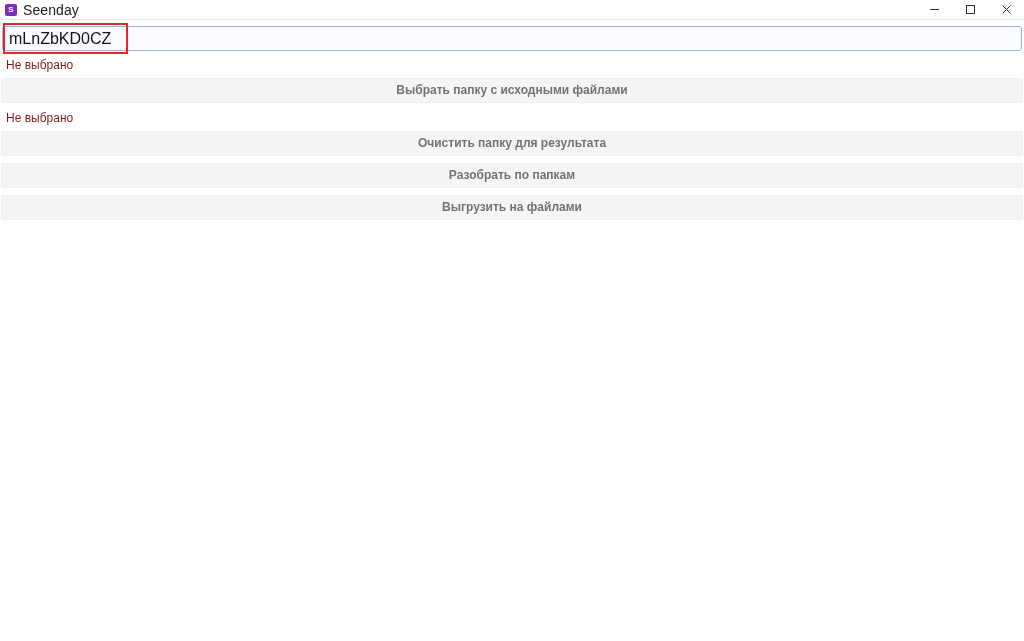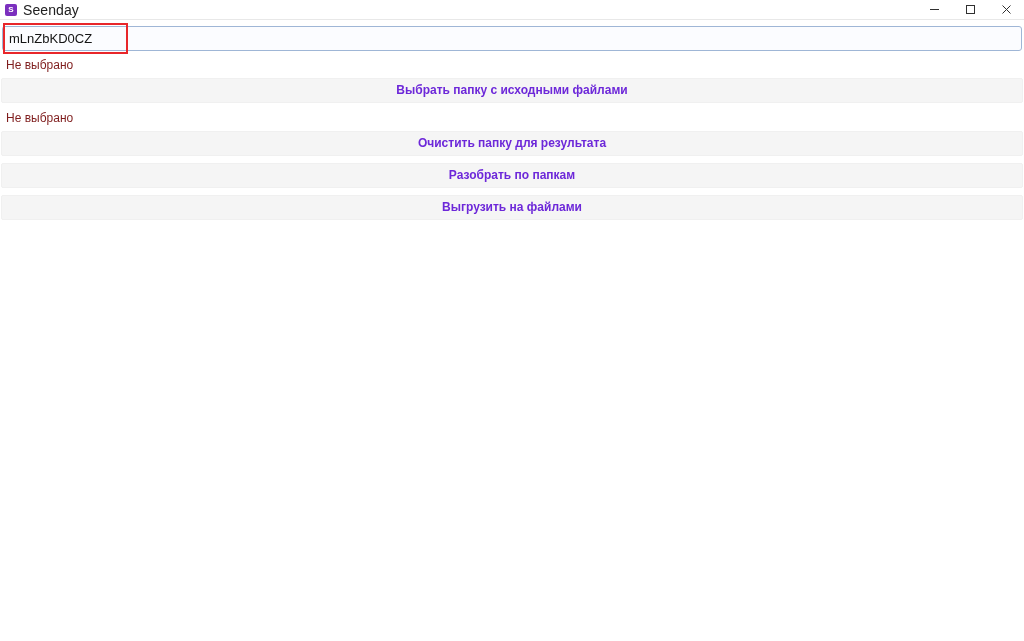--- a/index.html
+++ b/index.html
@@ -75,21 +75,21 @@
     position: relative;
   }
   .text-input {
     display: block;
     box-sizing: border-box;
     width: 1020px;
     margin: 0 auto;
     height: 25px;
     padding: 3px 6px;
     font-family: "Liberation Sans", sans-serif;
-    font-size: 13px;
+    font-size: 16px;
     color: #141414;
     background: #fbfcff;
     border: 1px solid #9fb6d6;
     border-radius: 3px;
     outline: none;
   }
   
   .focus-ring {
     position: absolute;
     left: 3px;
@@ -114,21 +114,21 @@
     margin: 0 auto 1px auto;
     height: 25px;
     line-height: 23px;
     text-align: center;
     background: #f5f5f5;
     border: 1px solid #f0f0f0;
     border-radius: 2px;
     font-family: "Liberation Sans", sans-serif;
     font-size: 12px;
     font-weight: bold;
-    color: #6d28d9;
+    color: #737373;
     cursor: default;
     padding: 0;
   }
 
   .gap-6 { height: 6px; }
   .gap-7 { height: 7px; }
 
   .output-area {
     width: 1024px;
     height: 360px;

